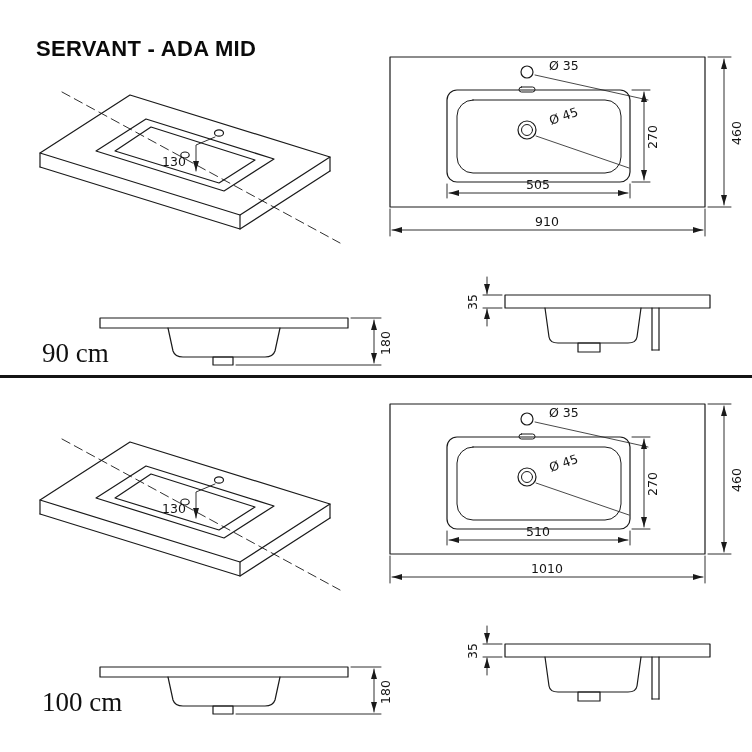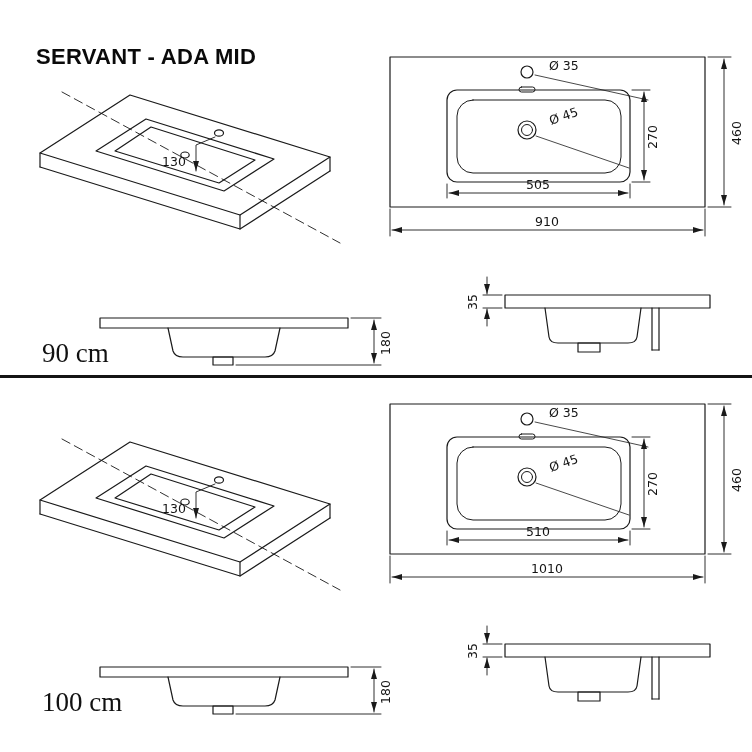--- a/index.html
+++ b/index.html
@@ -1,18 +1,18 @@
 <!DOCTYPE html>
 <html><head>
 <meta charset="utf-8">
 <style>
   html,body{margin:0;padding:0;background:#ffffff;}
   body{width:752px;height:752px;position:relative;overflow:hidden;font-family:"Liberation Sans",sans-serif;}
   .sheet{position:absolute;inset:0;background:#fff;}
-  .title{position:absolute;left:36px;top:44px;font-size:22px;font-weight:bold;color:#0a0a0a;letter-spacing:.3px;font-family:"Liberation Sans",sans-serif;}
+  .title{position:absolute;left:36px;top:36px;font-size:22px;font-weight:bold;color:#0a0a0a;letter-spacing:.3px;font-family:"Liberation Sans",sans-serif;}
   .divider{position:absolute;left:0;top:375px;width:752px;height:3px;background:#141414;}
   svg.half{position:absolute;left:0;}
   svg text{font-family:"DejaVu Sans","Liberation Sans",sans-serif;font-size:12.5px;fill:#141414;stroke:none;}
   svg text.size-label{font-family:"Liberation Serif","DejaVu Serif",serif;font-size:27px;fill:#111;}
 </style>
 </head>
 <body>
 
 <div class="sheet">
 

